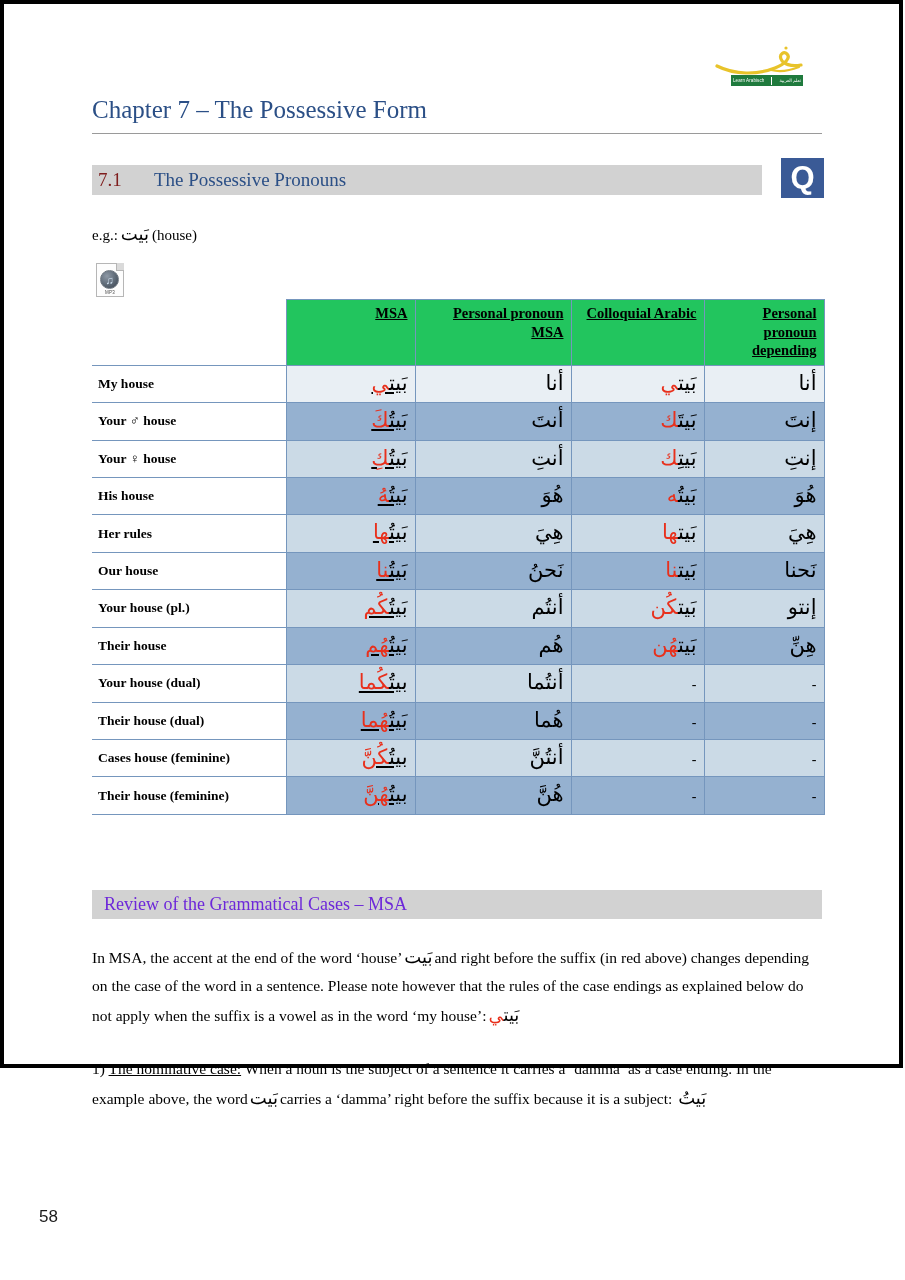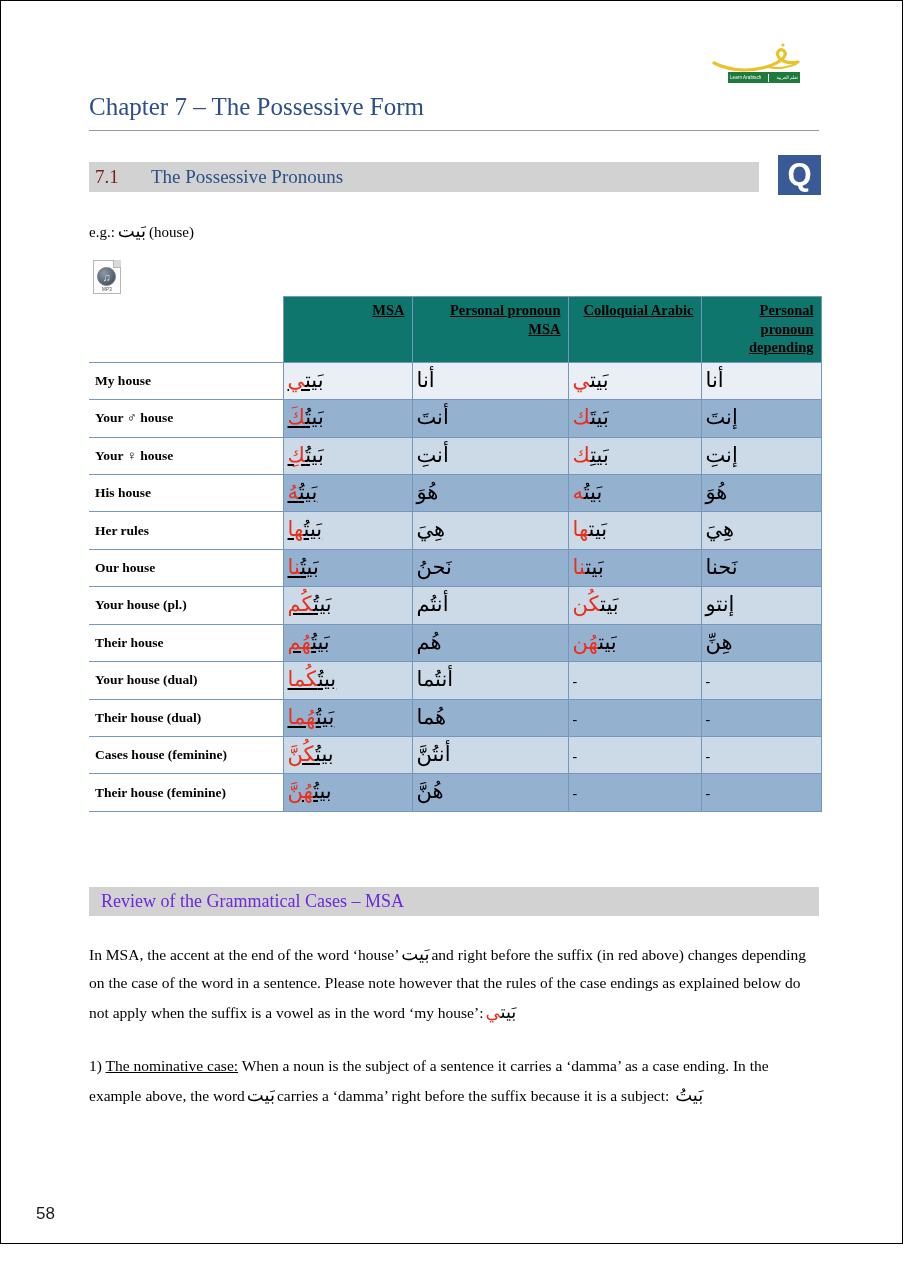--- a/index.html
+++ b/index.html
@@ -10,22 +10,22 @@
   body {
     width: 905px;
     height: 1280px;
     font-family: "Liberation Serif", serif;
     color: #000000;
     overflow: hidden;
   }
   #page {
     position: relative;
     width: 903px;
-    height: 1244px;
-    border: 1px solid #000000;
+    height: 1068px;
+    border: 4px solid #000000;
     background: #ffffff;
     box-sizing: border-box;
   }
   
   #logo {
     position: absolute;
     left: 709px;
     top: 40px;
     width: 100px;
     height: 48px;
@@ -212,28 +212,28 @@
     line-height: 1.2;
     text-align: left;
   }
   #conj-table .label-cell.blank {
     border: none;
     background: #ffffff;
   }
   #conj-table .data-cell,
   #conj-table .head-cell {
     border: 1px solid #7596bd;
-    text-align: left;
+    text-align: right;
     padding: 2px 7px 4px 4px;
     direction: rtl;
     font-size: 21px;
     line-height: 1.45;
   }
   #conj-table .head-cell {
-    background: #0f766e;
+    background: #22c55e;
     direction: ltr;
     text-align: right;
     font-size: 14.5px;
     font-weight: bold;
     line-height: 1.28;
     padding: 4px 7px 5px 5px;
     vertical-align: top;
     font-family: "Liberation Serif", serif;
   }
   #conj-table .head-cell u { text-decoration: underline; }

